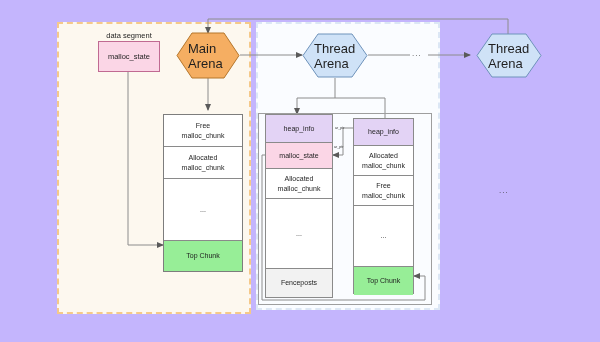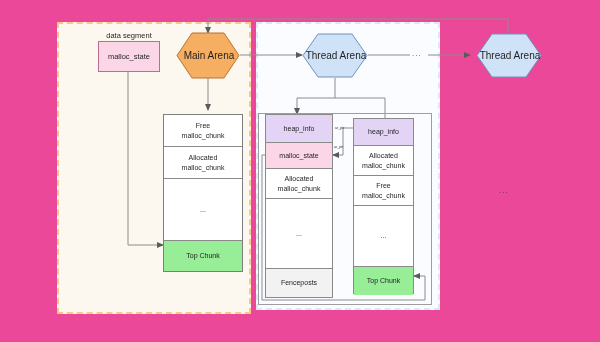--- a/index.html
+++ b/index.html
@@ -1,37 +1,37 @@
 <!DOCTYPE html>
 <html><head>
 <meta charset="utf-8">
 <style>
   html,body{margin:0;padding:0;background:#ffffff;}
-  #page{position:relative;width:600px;height:342px;background:#ec4899;
+  #page{position:relative;width:600px;height:342px;background:#c4b5fd;
         font-family:"Liberation Sans","DejaVu Sans",sans-serif;overflow:hidden;}
 
   .region{position:absolute;box-sizing:border-box;}
   .region-main{left:57px;top:22px;width:194px;height:292px;
                background:#fdf8ef;border:2px dashed #f5c98a;}
   .region-thread{left:256px;top:22px;width:184px;height:288px;
                  background:#fafcff;border:2px dashed #dce7f5;}
 
   .node{position:absolute;box-sizing:border-box;display:flex;
         align-items:center;justify-content:center;text-align:center;
         font-size:7.5px;color:#1f1f1f;line-height:1.25;}
 
   .box{border:1px solid #9a9a9a;}
   .lbl{position:absolute;font-size:7.5px;color:#1f1f1f;
        white-space:nowrap;text-align:center;}
 
   .hexwrap{position:absolute;}
   .hexwrap svg{display:block;}
-  .hextext{position:absolute;left:1px;top:0;width:100%;height:100%;
+  .hextext{position:absolute;left:12px;top:0;width:100%;height:100%;
            display:flex;align-items:center;justify-content:center;
-           font-size:10px;color:#1f1f1f;pointer-events:none;}
+           font-size:13px;color:#1f1f1f;pointer-events:none;}
 
   .colbox{position:absolute;box-sizing:border-box;border:1px solid #7d7d7d;
           background:#ffffff;}
   .cell{box-sizing:border-box;display:flex;align-items:center;
         justify-content:center;text-align:center;font-size:7px;
         color:#1f1f1f;line-height:1.3;border-bottom:1px solid #8a8a8a;}
   .cell:last-child{border-bottom:none;}
 
   .grayframe{position:absolute;box-sizing:border-box;
              border:1px solid #9e9e9e;background:transparent;}

